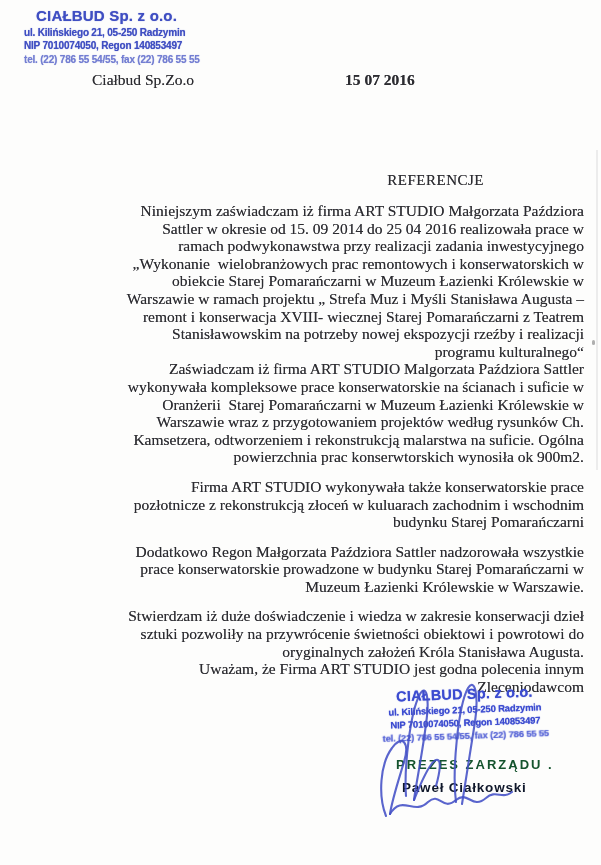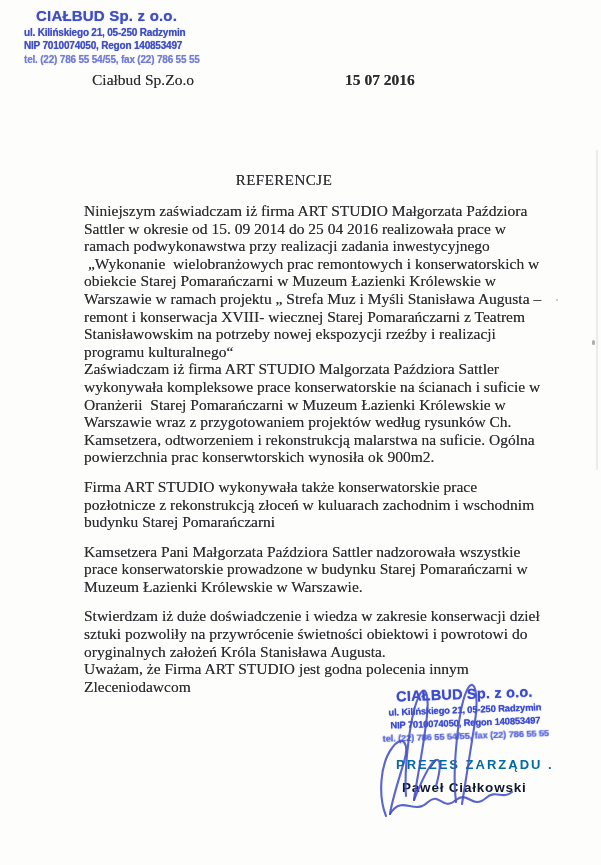--- a/index.html
+++ b/index.html
@@ -41,27 +41,28 @@
   
   .doc-title{
     position:absolute;left:84px;top:172px;width:400px;
     text-align:center;font-size:15px;letter-spacing:0.5px;
   }
   .body-text{position:absolute;left:84px;top:202px;width:500px;}
   .line{line-height:17.6px;font-size:15.5px;white-space:pre;}
   .para + .para{margin-top:12px;}
   .doc-title,.line,.sender,.doc-date{
     text-shadow:0 0 0.5px rgba(44,44,49,0.65);
+    text-align:right;
   }
   
   .sig-role{
     position:absolute;left:396px;top:757px;
     font-family:"Liberation Sans", sans-serif;
     font-size:13px;font-weight:bold;letter-spacing:2px;
-    color:#0369a1;filter:blur(0.35px);
+    color:#14532d;filter:blur(0.35px);
   }
   .sig-name{
     position:absolute;left:402px;top:780px;
     font-family:"Liberation Sans", sans-serif;
     font-size:13.5px;font-weight:bold;letter-spacing:0.8px;
     color:#0f172a;filter:blur(0.3px);
   }
   
   .signature-svg{position:absolute;left:372px;top:676px;z-index:5;}
   .signature-svg path{
@@ -107,21 +108,21 @@
         <div class="line">Warszawie wraz z przygotowaniem projektów według rysunków Ch.</div>
         <div class="line">Kamsetzera, odtworzeniem i rekonstrukcją malarstwa na suficie. Ogólna</div>
         <div class="line">powierzchnia prac konserwtorskich wynosiła ok 900m2.</div>
       </div>
       <div class="para">
         <div class="line">Firma ART STUDIO wykonywała także konserwatorskie prace</div>
         <div class="line">pozłotnicze z rekonstrukcją złoceń w kuluarach zachodnim i wschodnim</div>
         <div class="line">budynku Starej Pomarańczarni</div>
       </div>
       <div class="para">
-        <div class="line">Kamsetzera Pani Małgorzata Paździora Sattler nadzorowała wszystkie</div>
+        <div class="line">Dodatkowo Regon Małgorzata Paździora Sattler nadzorowała wszystkie</div>
         <div class="line">prace konserwatorskie prowadzone w budynku Starej Pomarańczarni w</div>
         <div class="line">Muzeum Łazienki Królewskie w Warszawie.</div>
       </div>
       <div class="para">
         <div class="line">Stwierdzam iż duże doświadczenie i wiedza w zakresie konserwacji dzieł</div>
         <div class="line">sztuki pozwoliły na przywrócenie świetności obiektowi i powrotowi do</div>
         <div class="line">oryginalnych założeń Króla Stanisława Augusta.</div>
         <div class="line">Uważam, że Firma ART STUDIO jest godna polecenia innym</div>
         <div class="line">Zleceniodawcom</div>
       </div>

